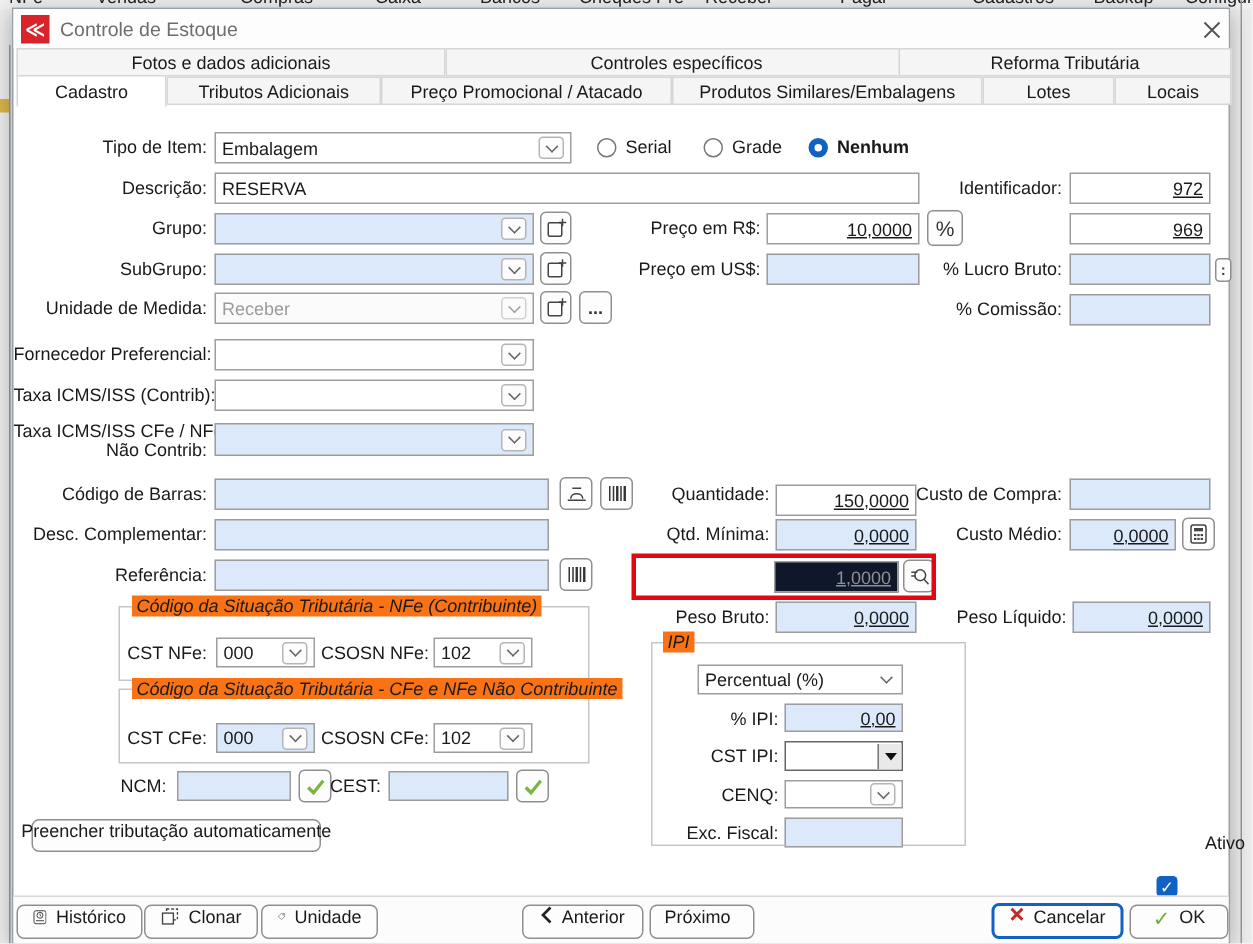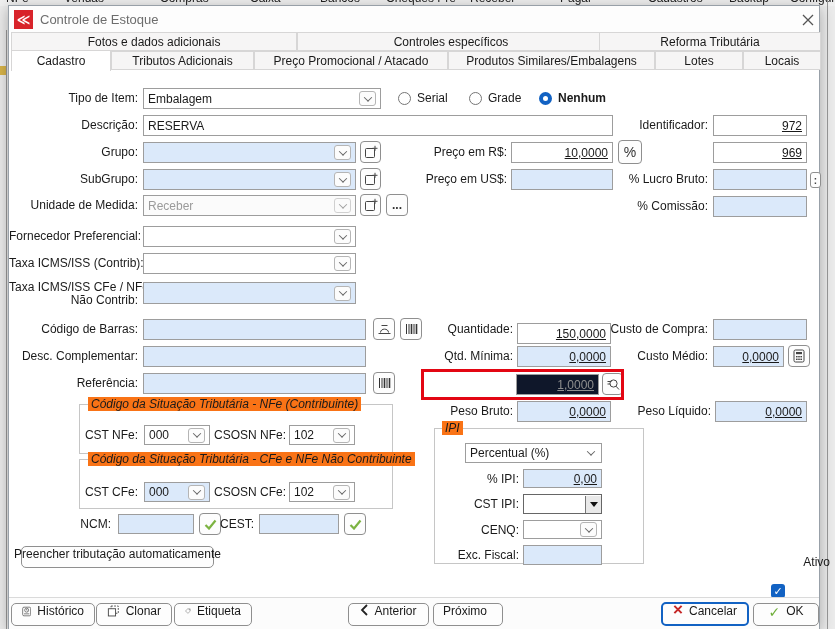--- a/index.html
+++ b/index.html
@@ -389,21 +389,21 @@
           <rect x="4.5" y="1.5" width="8" height="8" fill="none" stroke="#444" stroke-dasharray="2 1.4"></rect>
           <rect x="1.5" y="4.5" width="8" height="8" fill="#fff" stroke="#444"></rect>
         </svg>
       <span>Clonar</span>
     </div>
     <div class="btn" style="left:165px;top:5px;width:78px">
       <svg width="15" height="14" viewBox="0 0 15 14">
           <path d="M7 1.5h6v6L7.5 12.9 1.2 7z" fill="none" stroke="#444"></path>
           <circle cx="10.6" cy="3.8" r="1.1" fill="#444"></circle>
         </svg>
-      <span>Etiqueta</span>
+      <span>Unidade</span>
     </div>
     <div class="btn" style="left:339px;top:5px;width:81px">
       <svg width="8" height="12" viewBox="0 0 8 12">
           <path d="M7 1 2 6l5 5" fill="none" stroke="#222" stroke-width="1.8"></path>
         </svg>
       <span>Anterior</span>
     </div>
     <div class="btn" style="left:424px;top:5px;width:70px">
       <span>Próximo</span>
       <svg width="8" height="12" viewBox="0 0 8 12">

